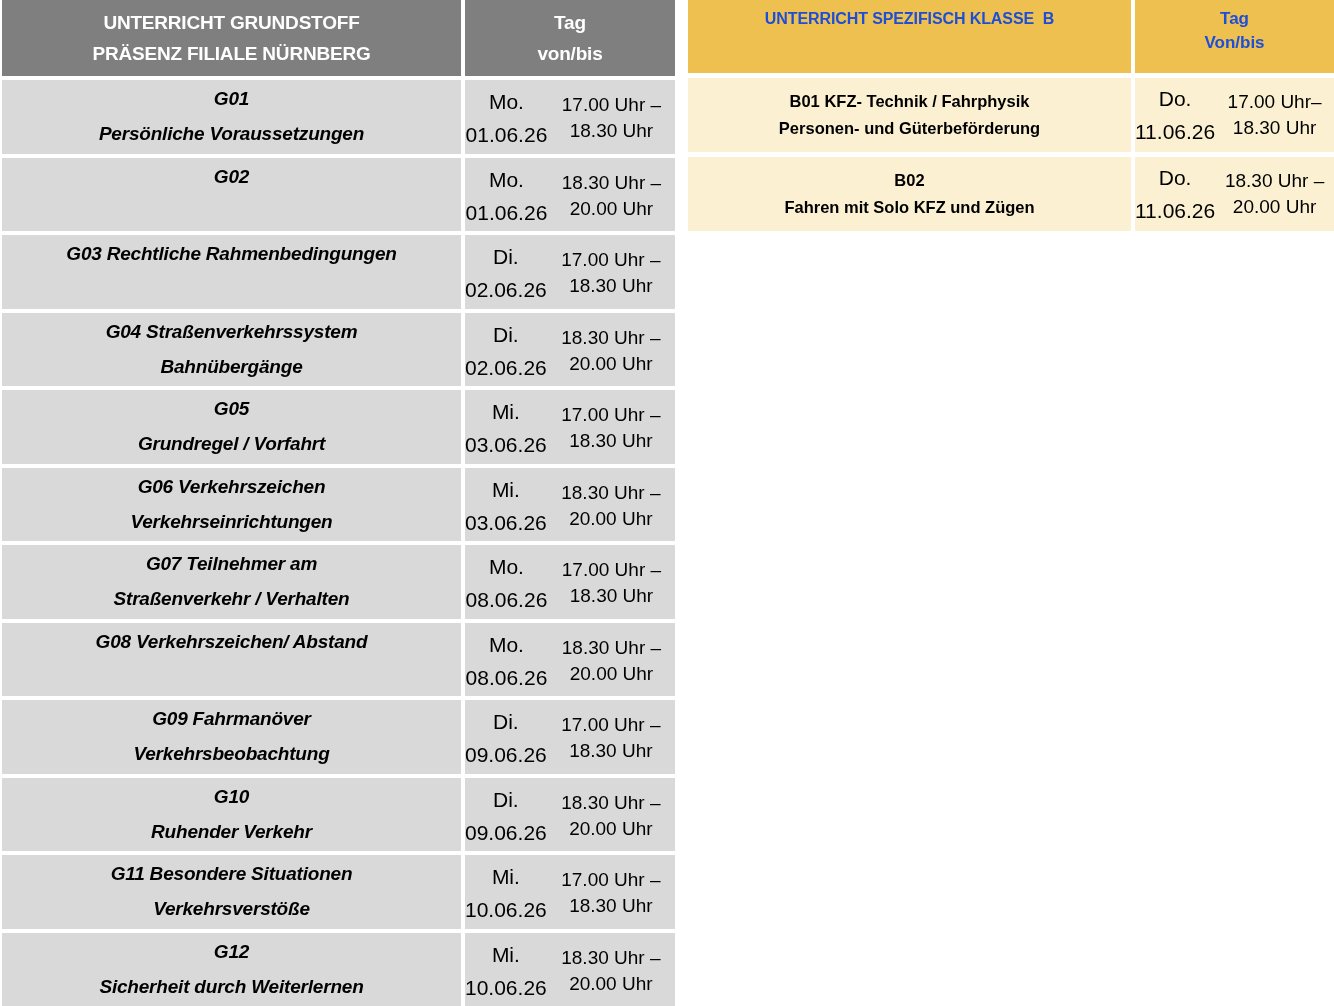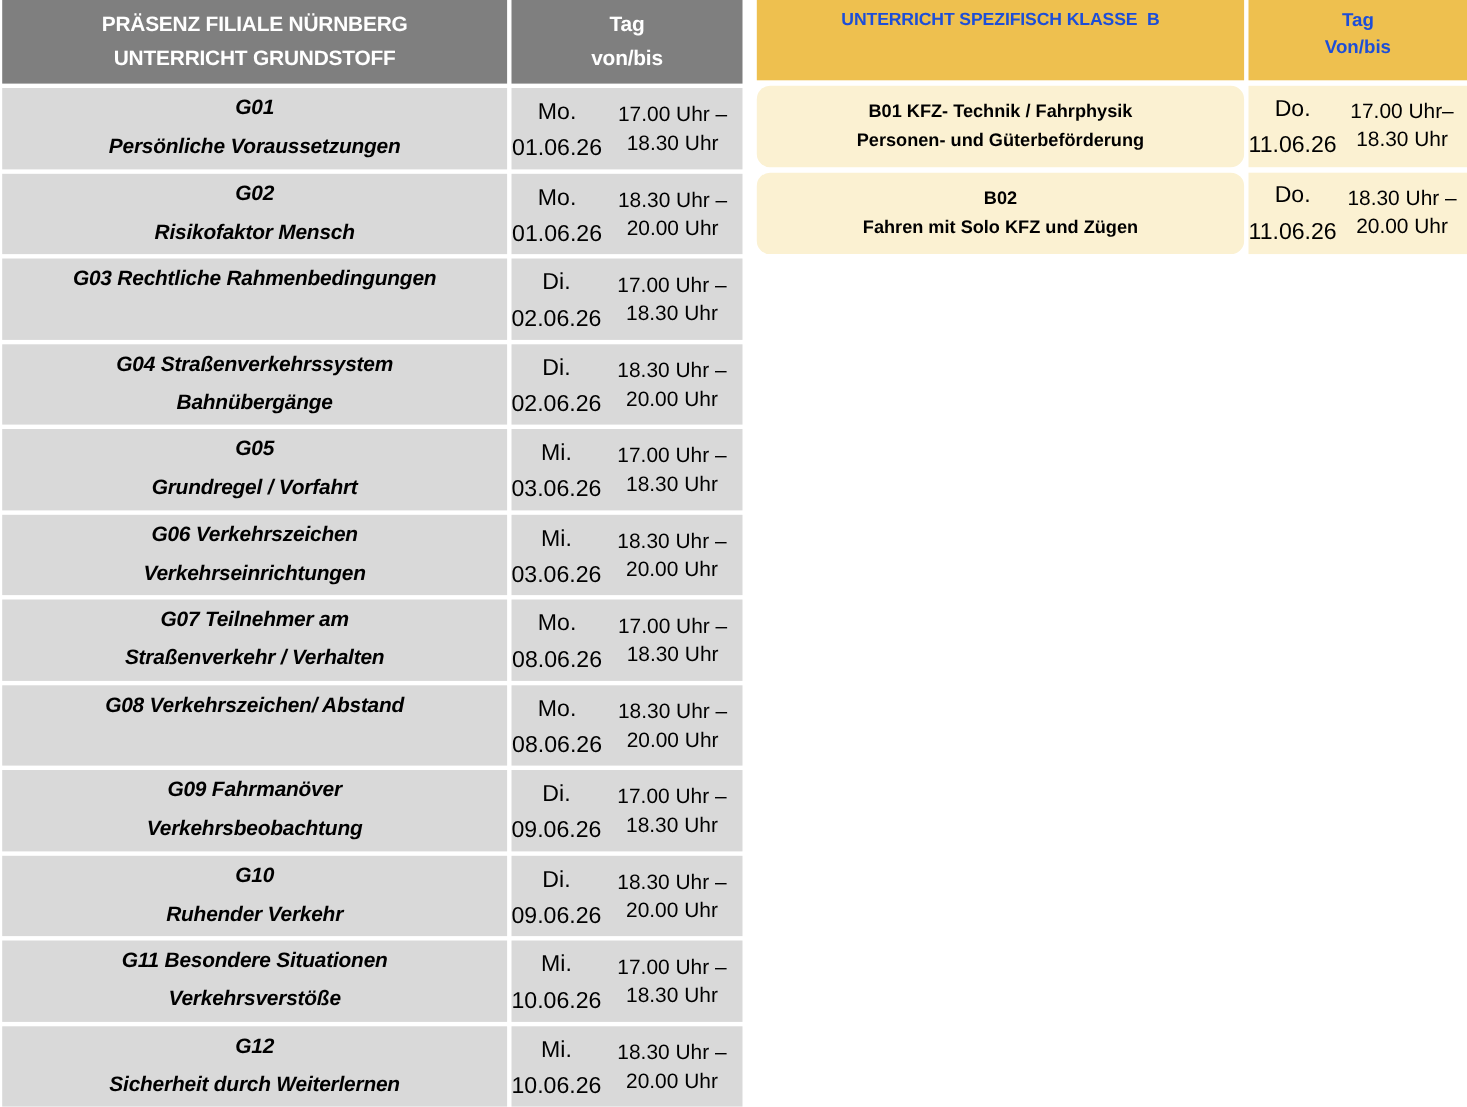--- a/index.html
+++ b/index.html
@@ -26,51 +26,50 @@
   #right-table .header-main { font-size:16px; line-height:24px; white-space:pre-wrap; letter-spacing:-0.1px; }
   #right-table .header-tag  { font-size:17px; line-height:24px; }
   #right-table .body-title, #right-table .body-date { background:var(--cream-row); }
 
   
   .body-title { display:flex; flex-direction:column; align-items:center; text-align:center;
                 font-weight:bold; }
   #left-table  .body-title { justify-content:flex-start; padding-top:1px;
                 font-size:19px; line-height:35px; letter-spacing:-0.2px;font-style:italic; }
   #right-table .body-title { justify-content:center;
-                font-size:16.5px; line-height:27px;border-radius:12px; }
+                font-size:16.5px; line-height:27px; }
   .body-date  { display:flex; flex-direction:row; align-items:center; text-align:center; }
   #left-table  .body-date { justify-content:flex-start; padding-top:3px; }
   #right-table .body-date { justify-content:space-between; }
   .date-line { font-size:21px;  line-height:33px; }
   .time-line { font-size:19px;  line-height:26px; }
 </style>
 </head>
 <body>
 
 <div class="schedule" id="left-table">
   <div class="header-cell">
+    <div>UNTERRICHT GRUNDSTOFF</div>
     <div>PRÄSENZ FILIALE NÜRNBERG</div>
-    <div>UNTERRICHT GRUNDSTOFF</div>
   </div>
   <div class="header-cell">
     <div>Tag</div>
     <div>von/bis</div>
   </div>
 
 <div class="body-title">
       <div>G01</div>
       <div>Persönliche Voraussetzungen</div>
     </div>
     <div class="body-date">
       <div class="date-line">Mo. 01.06.26</div>
       <div class="time-line">17.00 Uhr – 18.30 Uhr</div>
     </div>
     <div class="body-title">
       <div>G02</div>
-      <div>Risikofaktor Mensch</div>
     </div>
     <div class="body-date">
       <div class="date-line">Mo. 01.06.26</div>
       <div class="time-line">18.30 Uhr – 20.00 Uhr</div>
     </div>
     <div class="body-title">
       <div>G03 Rechtliche Rahmenbedingungen</div>
     </div>
     <div class="body-date">
       <div class="date-line">Di. 02.06.26</div>

